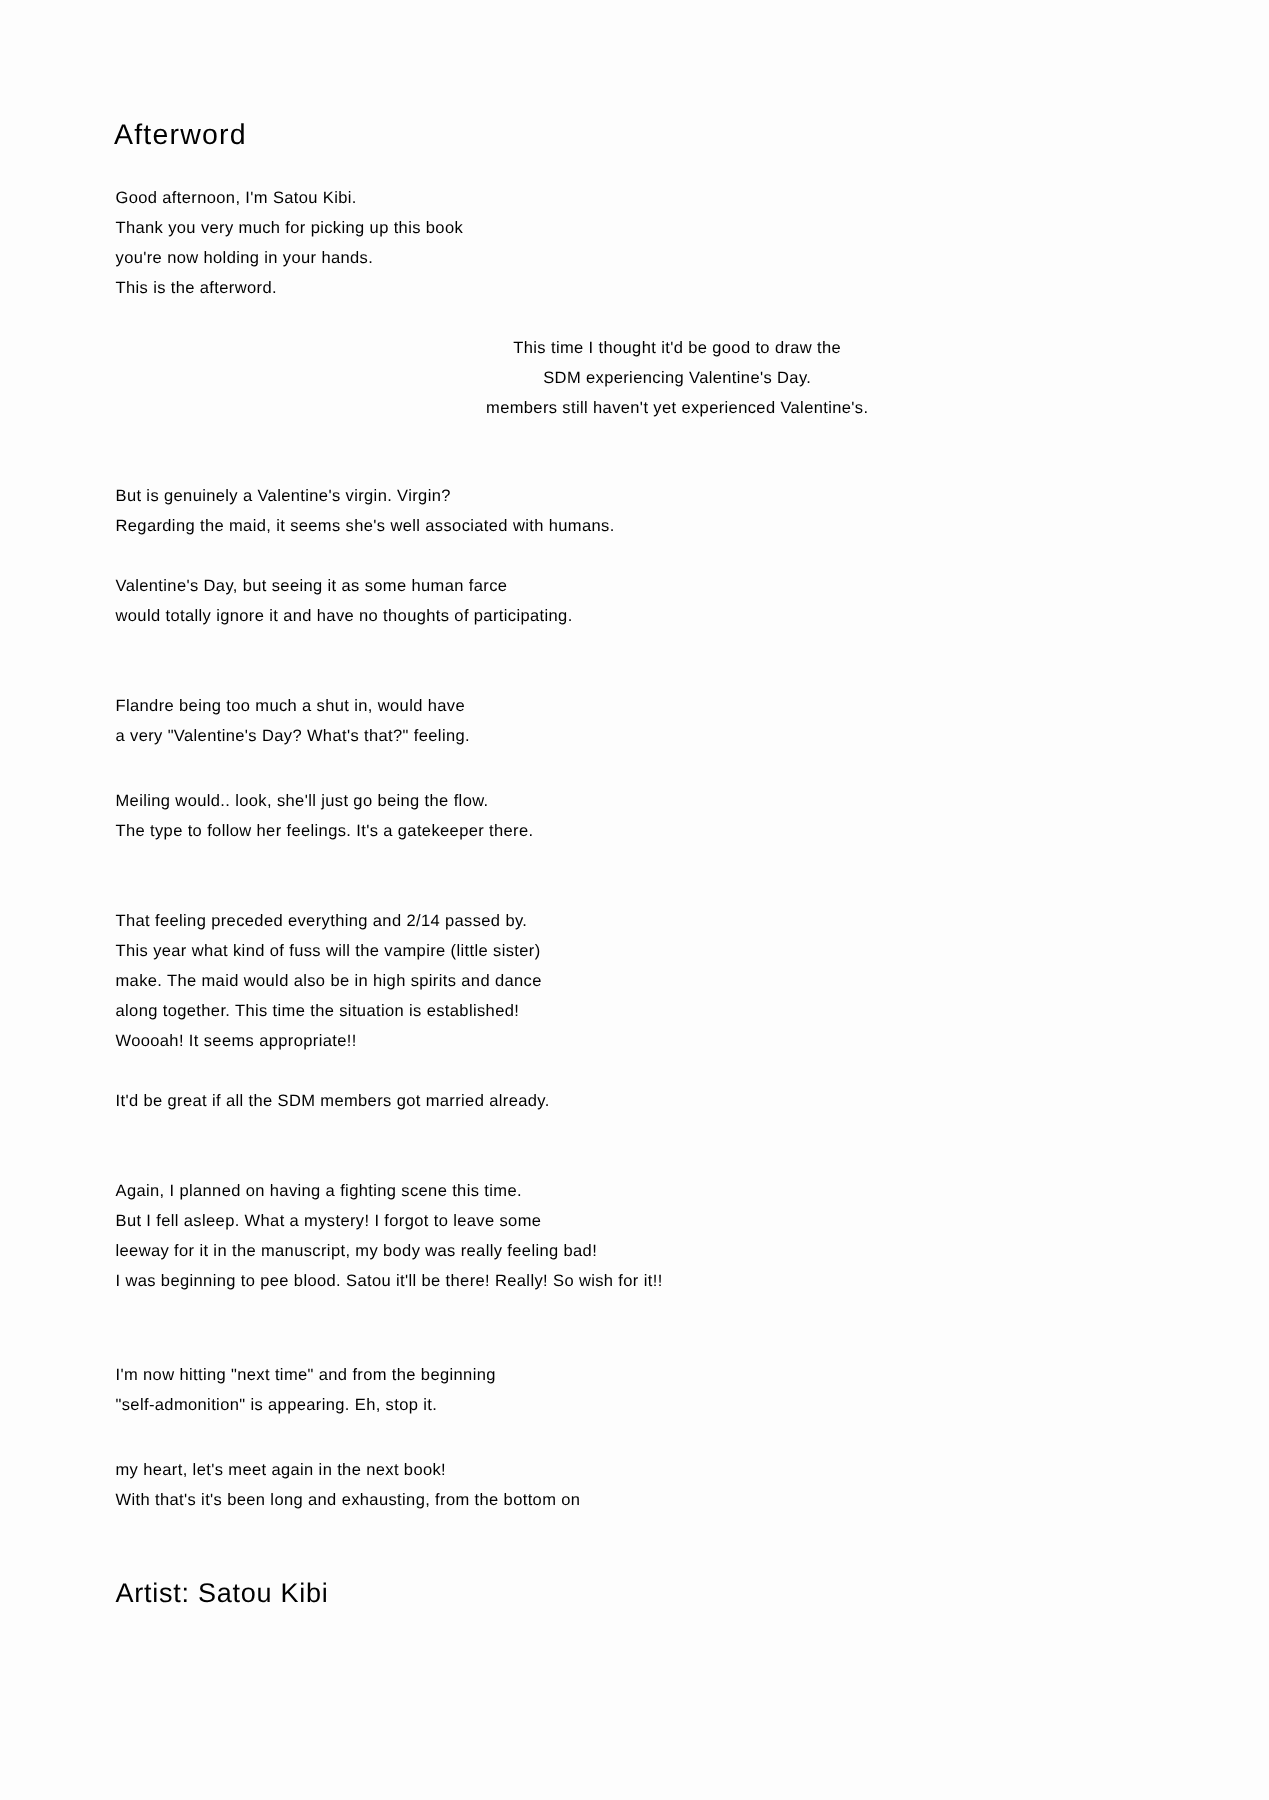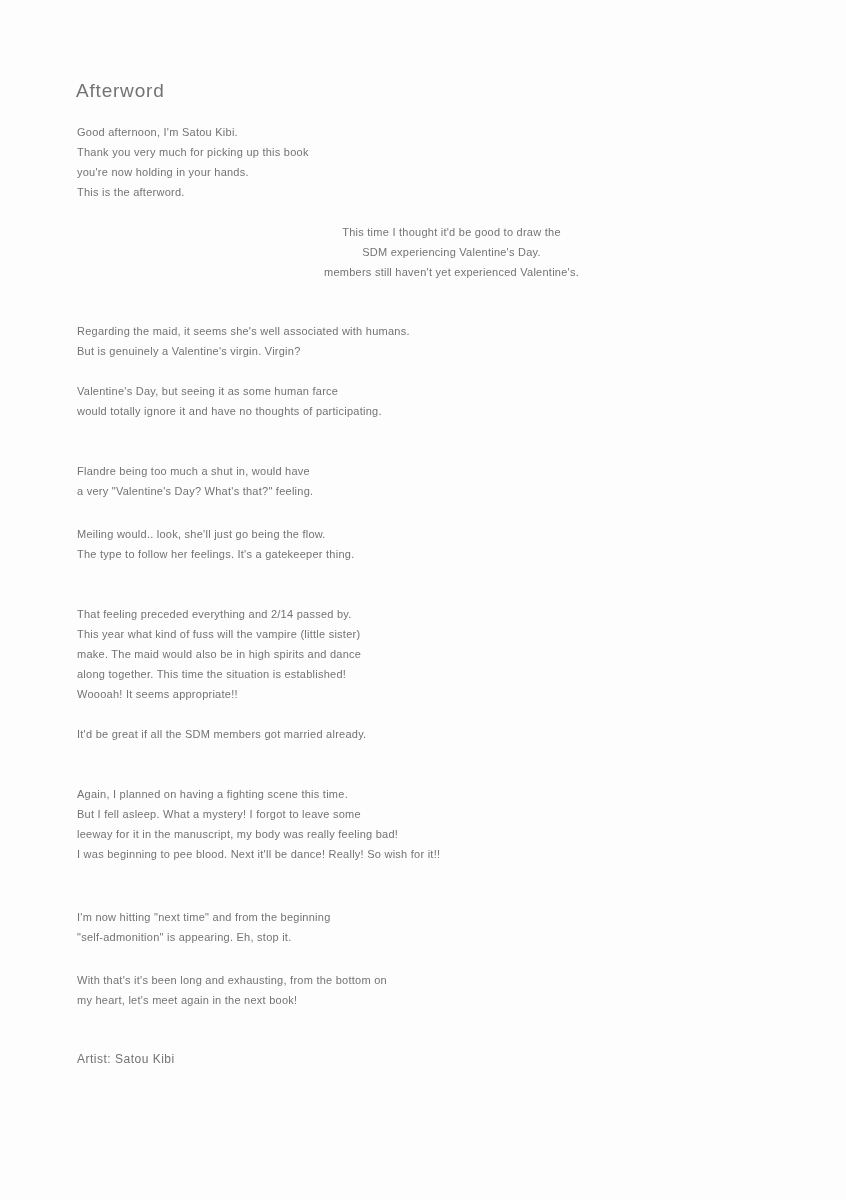--- a/index.html
+++ b/index.html
@@ -7,21 +7,21 @@
     padding: 0;
     background: #ffffff;
   }
   .page {
     position: relative;
     width: 846px;
     height: 1200px;
     background: #fdfdfd;
     overflow: hidden;
     font-family: "Liberation Sans", "DejaVu Sans", sans-serif;
-    color: #737373;
+    color: #000000;
   }
   .title {
     position: absolute;
     left: 76px;
     font-size: 19px;
     letter-spacing: 0.8px;
     font-weight: 400;
   }
   .para {
     position: absolute;
@@ -31,21 +31,21 @@
     line-height: 20px;
     letter-spacing: 0.25px;
     font-weight: 400;
   }
   .line {
     white-space: nowrap;
   }
   .artist {
     position: absolute;
     left: 77px;
-    font-size: 12px;
+    font-size: 18px;
     letter-spacing: 0.5px;
   }
 </style>
 </head>
 <body>
 
 <div class="page">
 
   <div class="title" style="top: 80px;">Afterword</div>
 
@@ -56,63 +56,63 @@
     <div class="line">This is the afterword.</div>
   </div>
 
   <div class="para" style="top: 222px; text-align: center;">
     <div class="line">This time I thought it'd be good to draw the</div>
     <div class="line">SDM experiencing Valentine's Day.</div>
     <div class="line">members still haven't yet experienced Valentine's.</div>
   </div>
 
   <div class="para" style="top: 321px;">
+    <div class="line">But is genuinely a Valentine's virgin. Virgin?</div>
     <div class="line">Regarding the maid, it seems she's well associated with humans.</div>
-    <div class="line">But is genuinely a Valentine's virgin. Virgin?</div>
   </div>
 
   <div class="para" style="top: 381px;">
     <div class="line">Valentine's Day, but seeing it as some human farce</div>
     <div class="line">would totally ignore it and have no thoughts of participating.</div>
   </div>
 
   <div class="para" style="top: 461px;">
     <div class="line">Flandre being too much a shut in, would have</div>
     <div class="line">a very "Valentine's Day? What's that?" feeling.</div>
   </div>
 
   <div class="para" style="top: 524px;">
     <div class="line">Meiling would.. look, she'll just go being the flow.</div>
-    <div class="line">The type to follow her feelings. It's a gatekeeper thing.</div>
+    <div class="line">The type to follow her feelings. It's a gatekeeper there.</div>
   </div>
 
   <div class="para" style="top: 604px;">
     <div class="line">That feeling preceded everything and 2/14 passed by.</div>
     <div class="line">This year what kind of fuss will the vampire (little sister)</div>
     <div class="line">make. The maid would also be in high spirits and dance</div>
     <div class="line">along together. This time the situation is established!</div>
     <div class="line">Woooah! It seems appropriate!!</div>
   </div>
 
   <div class="para" style="top: 724px;">
     <div class="line">It'd be great if all the SDM members got married already.</div>
   </div>
 
   <div class="para" style="top: 784px;">
     <div class="line">Again, I planned on having a fighting scene this time.</div>
     <div class="line">But I fell asleep. What a mystery! I forgot to leave some</div>
     <div class="line">leeway for it in the manuscript, my body was really feeling bad!</div>
-    <div class="line">I was beginning to pee blood. Next it'll be dance! Really! So wish for it!!</div>
+    <div class="line">I was beginning to pee blood. Satou it'll be there! Really! So wish for it!!</div>
   </div>
 
   <div class="para" style="top: 907px;">
     <div class="line">I'm now hitting "next time" and from the beginning</div>
     <div class="line">"self-admonition" is appearing. Eh, stop it.</div>
   </div>
 
   <div class="para" style="top: 970px;">
+    <div class="line">my heart, let's meet again in the next book!</div>
     <div class="line">With that's it's been long and exhausting, from the bottom on</div>
-    <div class="line">my heart, let's meet again in the next book!</div>
   </div>
 
   <div class="artist" style="top: 1052px;">Artist: Satou Kibi</div>
 
 </div>
 
 </body></html>

